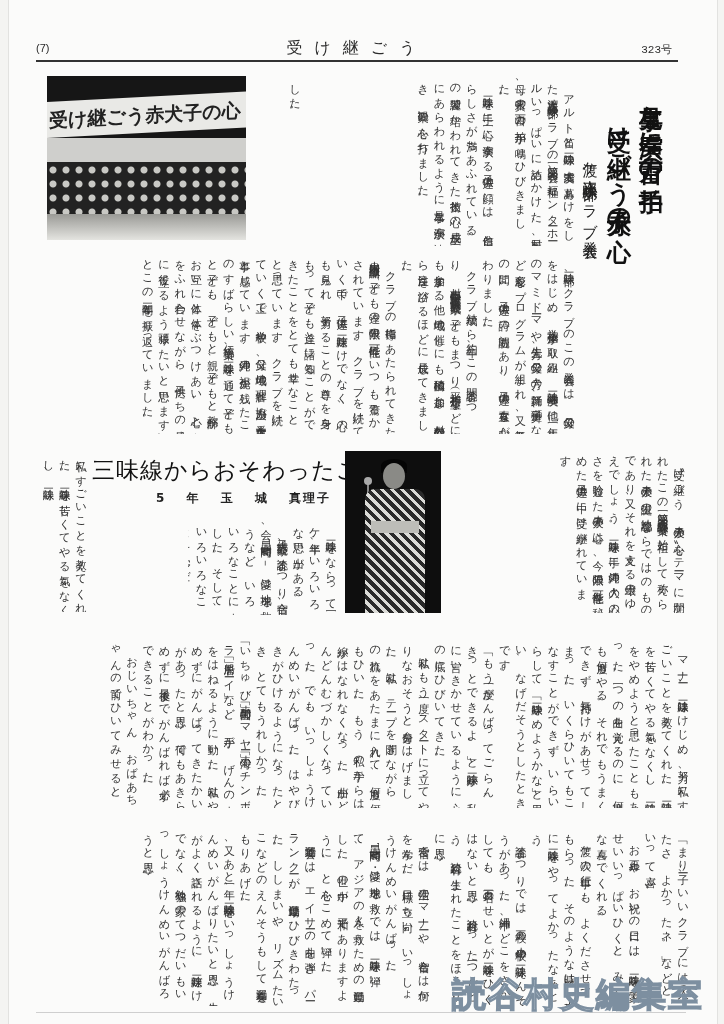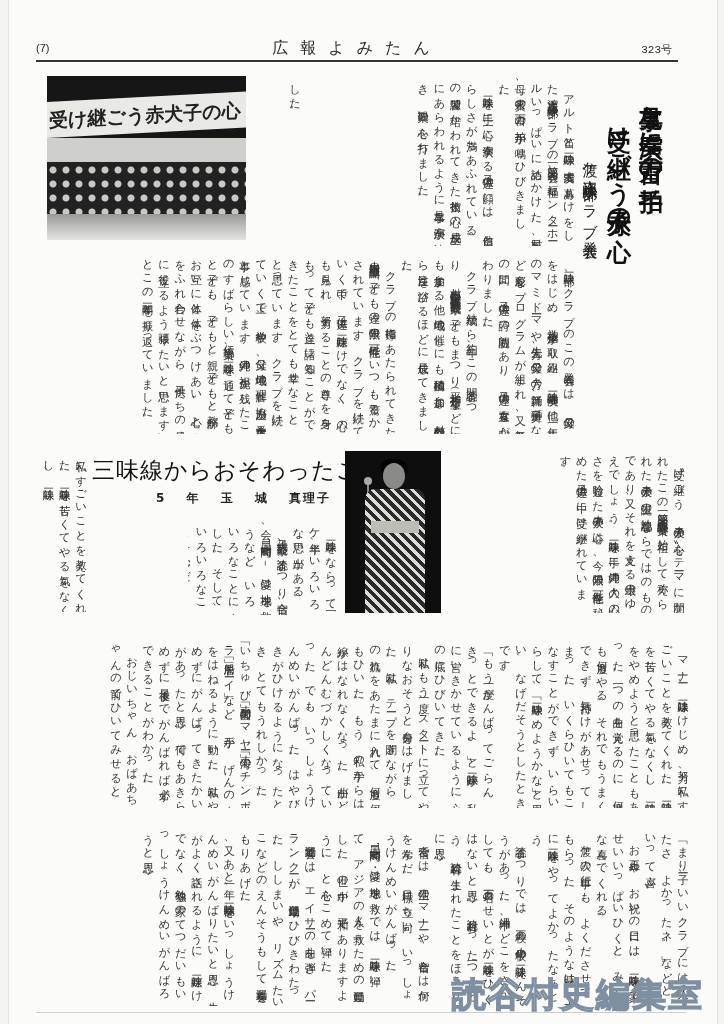--- a/index.html
+++ b/index.html
@@ -90,21 +90,21 @@
   }
   .footer-line { position: absolute; left: 36px; top: 1012px; width: 650px; height: 1px; background: #cfcfcf; }
 </style>
 </head>
 <body>
 
 <div class="page"></div>
 
 <div class="header">
   <span class="pg">(7)</span>
-  <span class="ttl">広報よみたん</span>
+  <span class="ttl">受け継ごう</span>
   <span class="issue">323号</span>
 </div>
 
 <div class="headline" style="left:636px; top:88px; height:330px;">見事な演奏に万雷の拍手</div>
 <div class="headline" style="left:604px; top:110px; height:310px;">受け継ごう赤犬子の心</div>
 <div class="subhead" style="left:581px; top:150px; height:270px;">渡ケ次小三味線部・クラブ発表会</div>
 
 <div class="photo photo1">
   <div class="banner">受け継ごう赤犬子の心</div>
   <div class="wall"></div>

